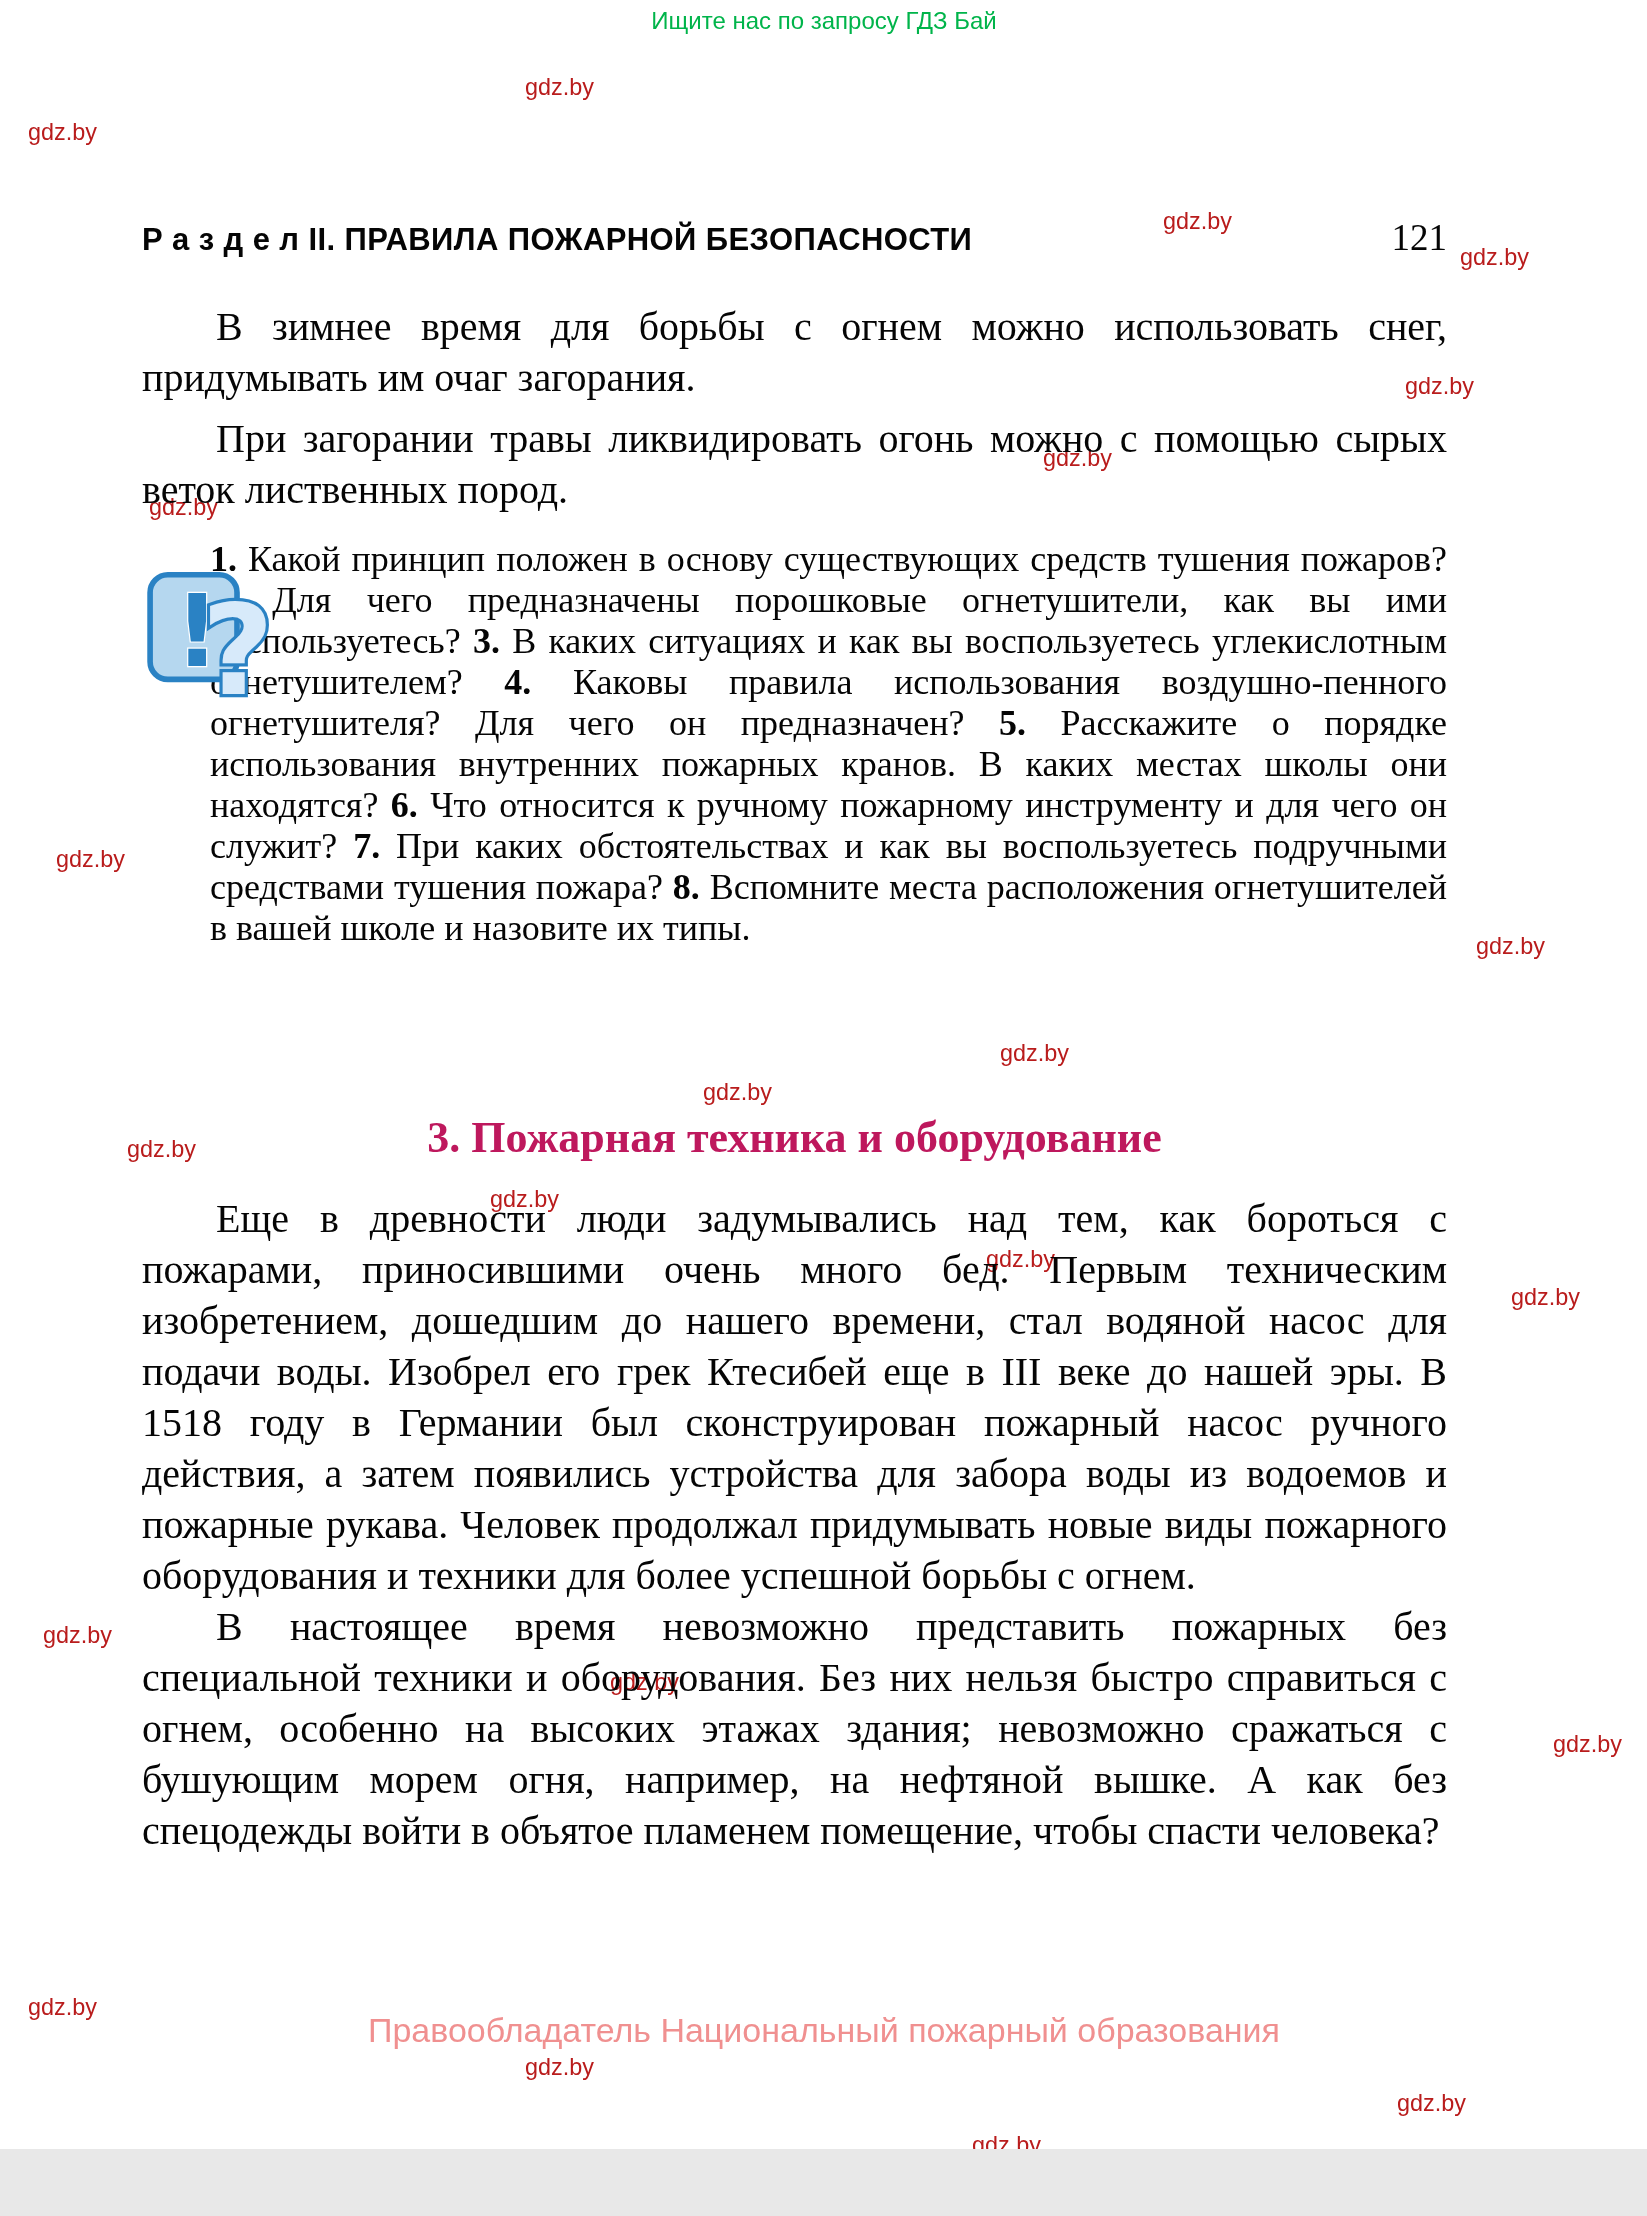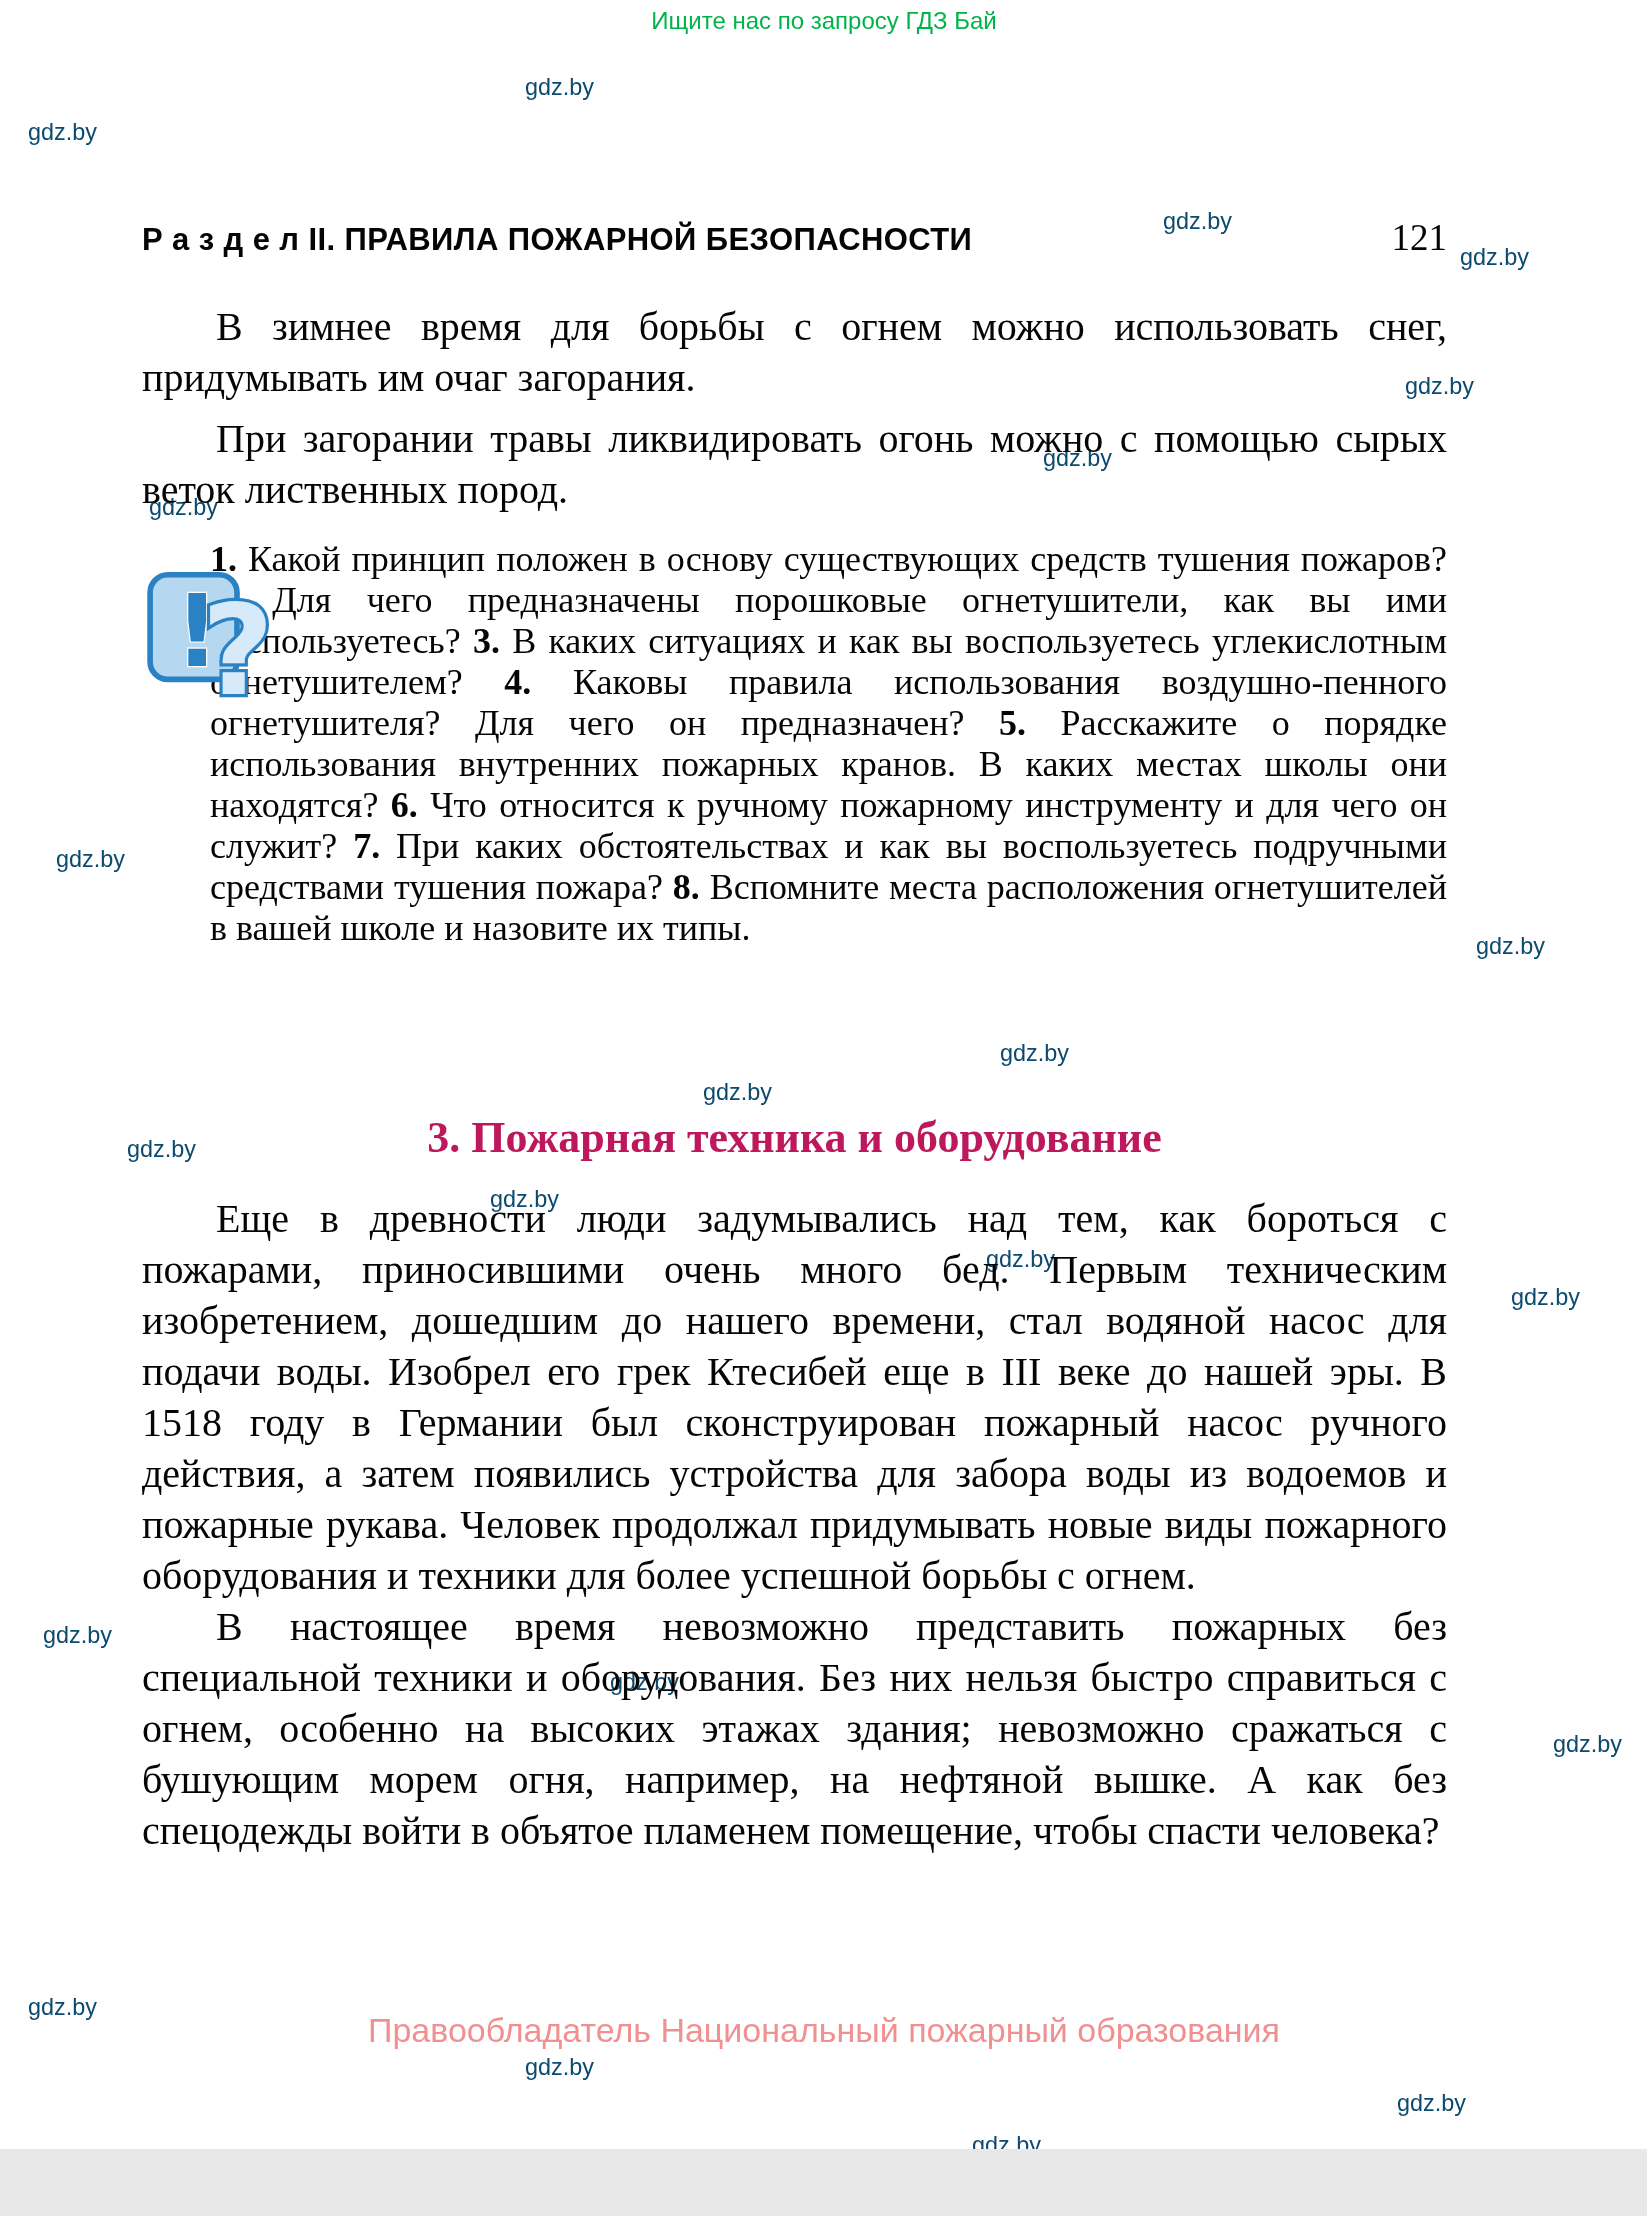--- a/index.html
+++ b/index.html
@@ -21,21 +21,21 @@
     width: 100%;
     text-align: center;
     color: #00b44a;
     font-family: "Liberation Sans", sans-serif;
     font-size: 24px;
   }
 
   
   .watermark {
     position: absolute;
-    color: #0c4a6e;
+    color: #b91c1c;
     font-family: "Liberation Sans", sans-serif;
     font-size: 23.4px;
     white-space: nowrap;
   }
 
   
   .content {
     position: absolute;
     left: 142px;
     top: 216px;

